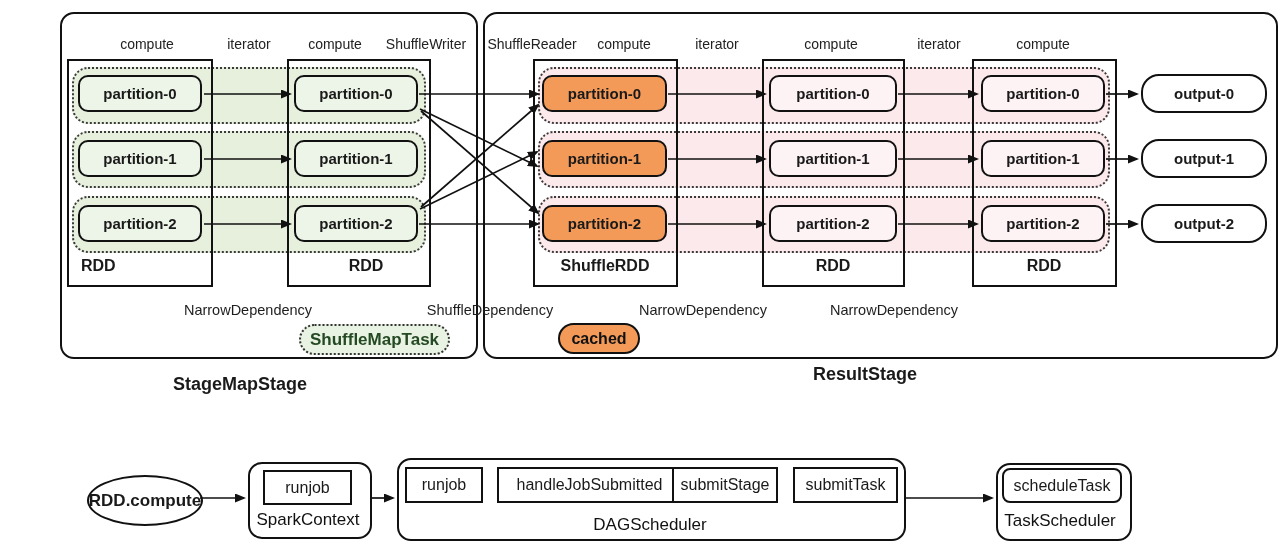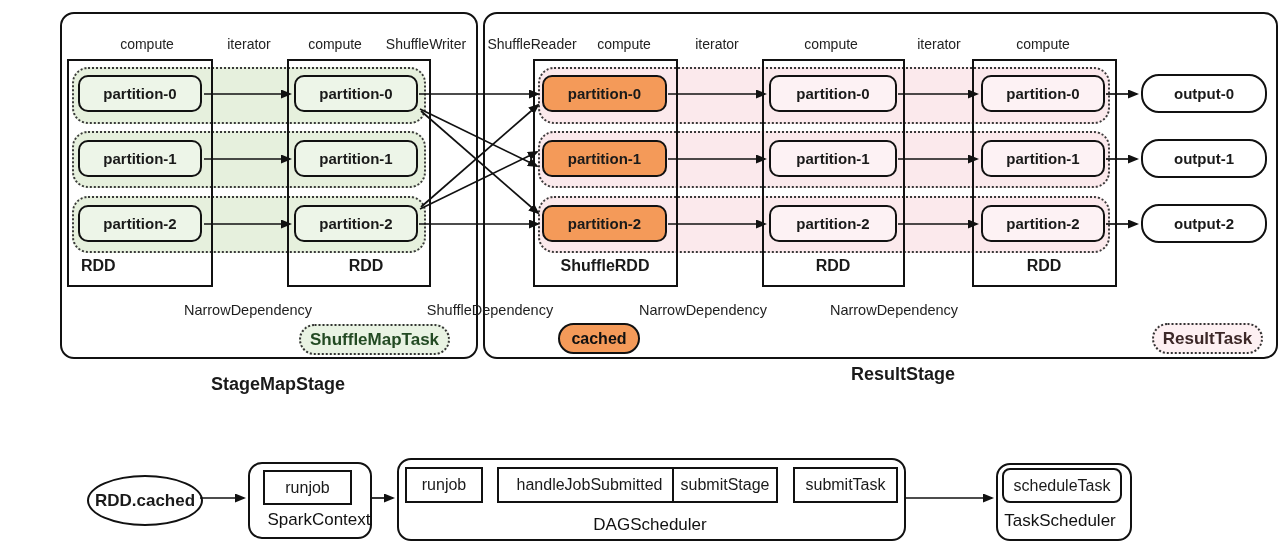--- a/index.html
+++ b/index.html
@@ -19,21 +19,21 @@
   .partition.output{background:#fff;border-radius:18px;}
   .top-label{position:absolute;font-size:14px;color:#222;transform:translateX(-50%);white-space:nowrap;}
   .dep-label{position:absolute;font-size:14.5px;color:#1d1d1d;transform:translateX(-50%);white-space:nowrap;}
   .rdd-label{position:absolute;font-weight:700;font-size:16px;white-space:nowrap;}
   .centered{transform:translateX(-50%);}
   .badge{position:absolute;height:31px;border-radius:16px;display:flex;align-items:center;
          justify-content:center;font-weight:700;box-sizing:border-box;}
   .badge.dotted-green{border:2px dotted #333;background:#e9f3e3;color:#234a23;font-size:17px;}
   .badge.solid-orange{border:2px solid #111;background:#f49a59;color:#111;font-size:16px;}
   .badge.dotted-pink{border:2px dotted #333;background:#fdf0f2;color:#3c2727;font-size:17px;}
-  .stage-title{position:absolute;font-weight:700;font-size:18px;transform:translateX(-50%);white-space:nowrap;margin-left:38px;}
+  .stage-title{position:absolute;font-weight:700;font-size:18px;transform:translateX(-50%);white-space:nowrap;}
   .flow-ellipse{position:absolute;border:2px solid #111;border-radius:50%;display:flex;
                 align-items:center;justify-content:center;font-weight:700;font-size:17px;background:#fff;}
   .flow-box{position:absolute;border:2px solid #111;border-radius:14px;background:#fff;}
   .method-box{position:absolute;height:36px;border:2px solid #111;background:#fff;display:flex;
               align-items:center;justify-content:center;font-weight:400;font-size:16px;box-sizing:border-box;}
   .flow-label{position:absolute;font-size:17px;font-weight:400;color:#111;transform:translateX(-50%);white-space:nowrap;}
   .watermark{position:absolute;font-size:17px;color:#b3b3b3;white-space:nowrap;z-index:9;}
   svg.arrows{position:absolute;left:0;top:0;pointer-events:none;z-index:8;}
 </style>
 </head>
@@ -98,30 +98,29 @@
   <div class="rdd-label centered" style="left:833px;top:257px;">RDD</div>
   <div class="rdd-label centered" style="left:1044px;top:257px;">RDD</div>
 
   <div class="dep-label" style="left:248px;top:302px;">NarrowDependency</div>
   <div class="dep-label" style="left:490px;top:302px;">ShuffleDependency</div>
   <div class="dep-label" style="left:703px;top:302px;">NarrowDependency</div>
   <div class="dep-label" style="left:894px;top:302px;">NarrowDependency</div>
 
   <div class="badge dotted-green" style="left:299px;top:324px;width:151px;">ShuffleMapTask</div>
   <div class="badge solid-orange" style="left:558px;top:323px;width:82px;">cached</div>
-  <div class="badge dotted-pink" style="left:1152px;top:323px;width:111px;">ResultTask</div>
 
   <div class="stage-title" style="left:240px;top:374px;">StageMapStage</div>
   <div class="stage-title" style="left:865px;top:364px;">ResultStage</div>
 
-  <div class="flow-ellipse" style="left:87px;top:475px;width:112px;height:47px;">RDD.cached</div>
+  <div class="flow-ellipse" style="left:87px;top:475px;width:112px;height:47px;">RDD.compute</div>
 
   <div class="flow-box" style="left:248px;top:462px;width:120px;height:73px;"></div>
   <div class="method-box" style="left:263px;top:470px;width:89px;height:35px;">runjob</div>
-  <div class="flow-label" style="left:308px;top:510px;margin-left:11px;">SparkContext</div>
+  <div class="flow-label" style="left:308px;top:510px;">SparkContext</div>
 
   <div class="flow-box" style="left:397px;top:458px;width:505px;height:79px;"></div>
   <div class="method-box" style="left:405px;top:467px;width:78px;">runjob</div>
   <div class="method-box" style="left:497px;top:467px;width:185px;">handleJobSubmitted</div>
   <div class="method-box" style="left:672px;top:467px;width:106px;">submitStage</div>
   <div class="method-box" style="left:793px;top:467px;width:105px;">submitTask</div>
   <div class="flow-label" style="left:650px;top:515px;">DAGScheduler</div>
 
   <div class="flow-box" style="left:996px;top:463px;width:132px;height:74px;"></div>
   <div class="method-box" style="left:1002px;top:468px;width:120px;height:35px;border-radius:8px;">scheduleTask</div>

